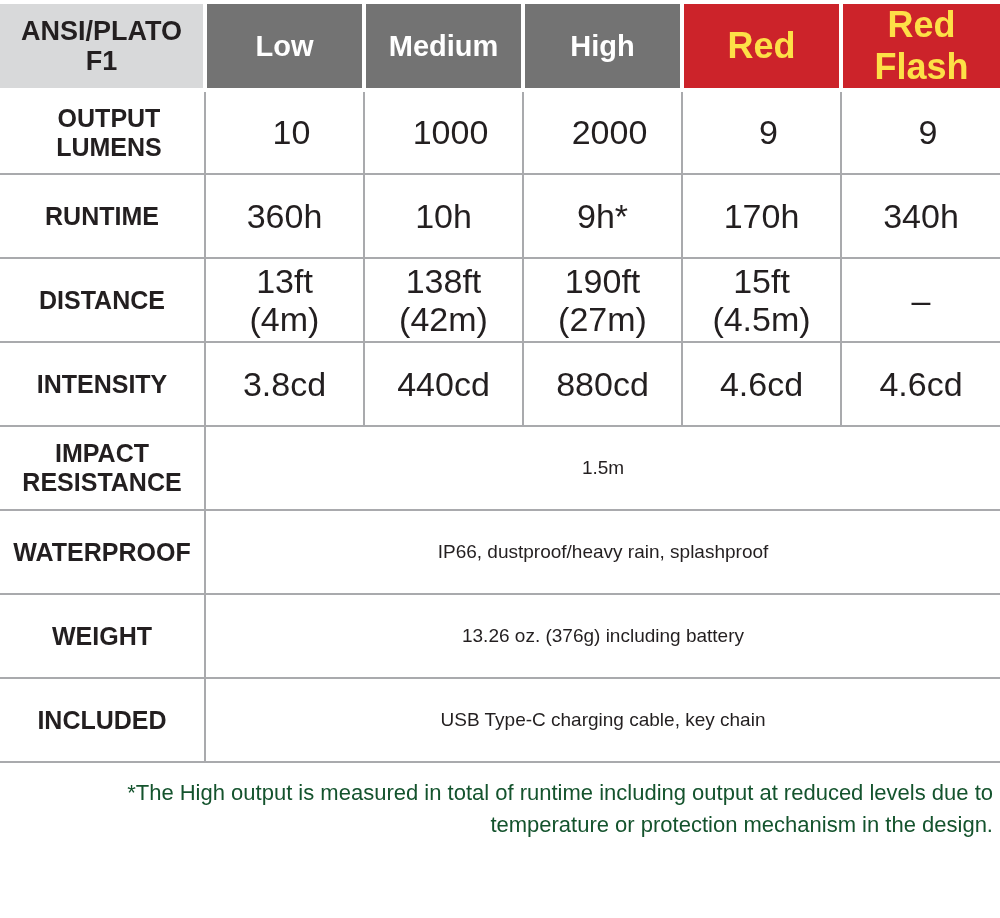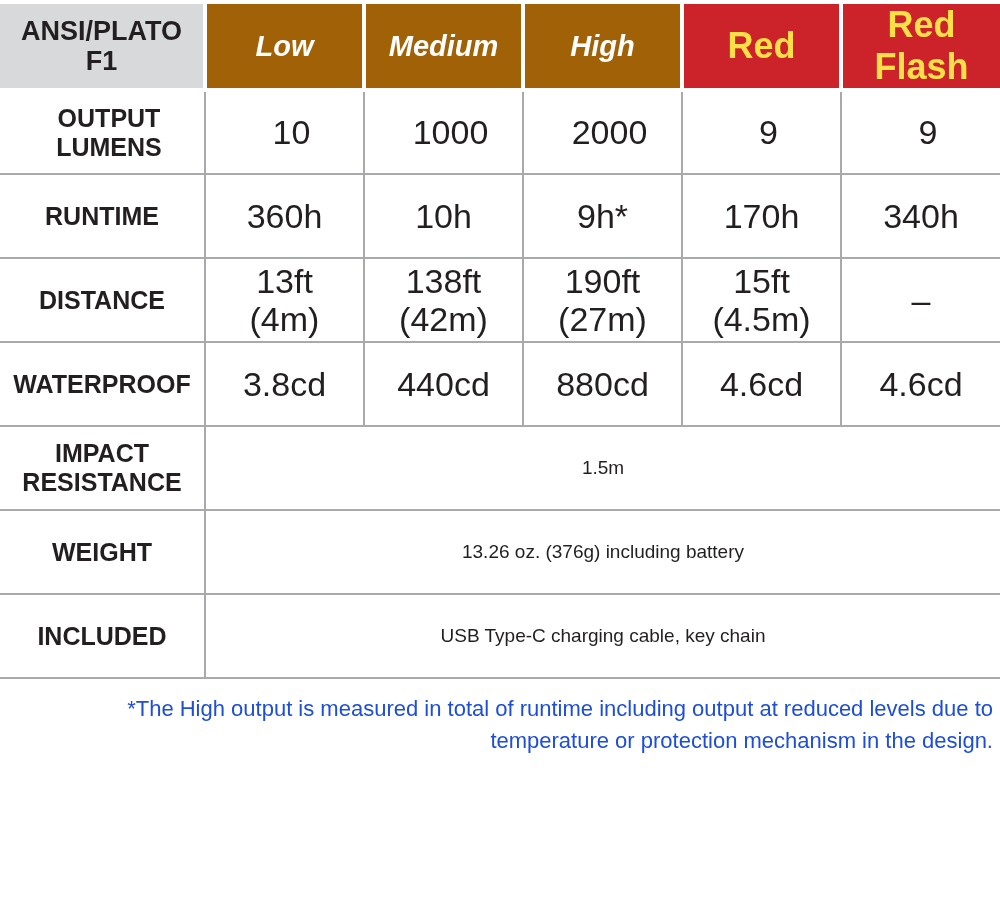--- a/index.html
+++ b/index.html
@@ -42,21 +42,21 @@
   thead th:first-child { border-left: 0; }
   thead th:last-child  { border-right: 0; }
   thead tr { border-top: 0; }
   .hdr-label {
     background: #d8d9da;
     color: #231f20;
     font-size: 27px;
     line-height: 1.12;
     white-space: pre-line;
   }
-  .hdr-dark { background: #a16207; color: #ffffff; font-size: 29px; font-style: italic; }
+  .hdr-dark { background: #737373; color: #ffffff; font-size: 29px; }
   .hdr-red  { background: #cc232a; color: #fde047; font-size: 36px; }
 
   
   tbody td { border: 2px solid #a9aaad; }
   tbody td:first-child { border-left: 0; }
   tbody td:last-child  { border-right: 0; }
   tbody tr:first-child td { border-top: 0; padding-left: 16px; }
 
   td.row-label {
     font-weight: bold;
@@ -73,21 +73,21 @@
     font-size: 19px;
   }
 
   .footnote {
     width: 993px;
     margin: 14px 0 0 0;
     text-align: right;
     font-size: 22px;
     line-height: 1.45;
     white-space: pre-line;
-    color: #1d4ed8;
+    color: #14532d;
   }
 </style>
 </head>
 <body>
 
 <div class="page">
 
   <table class="spec-table">
     <colgroup>
       <col class="c-label">
@@ -137,34 +137,38 @@
         <td class="value">138ft
 (42m)</td>
         <td class="value">190ft
 (27m)</td>
         <td class="value">15ft
 (4.5m)</td>
         <td class="value">–</td>
       </tr>
 
       <tr>
-        <td class="row-label">WATERPROOF</td>
+        <td class="row-label">INTENSITY</td>
         <td class="value">3.8cd</td>
         <td class="value">440cd</td>
         <td class="value">880cd</td>
         <td class="value">4.6cd</td>
         <td class="value">4.6cd</td>
       </tr>
 
       <tr>
         <td class="row-label">IMPACT
 RESISTANCE</td>
         <td class="value span-value" colspan="5">1.5m</td>
       </tr>
 
+      <tr>
+        <td class="row-label">WATERPROOF</td>
+        <td class="value span-value" colspan="5">IP66, dustproof/heavy rain, splashproof</td>
+      </tr>
 
 
       <tr>
         <td class="row-label">WEIGHT</td>
         <td class="value span-value" colspan="5">13.26 oz. (376g) including battery</td>
       </tr>
 
       <tr>
         <td class="row-label">INCLUDED</td>
         <td class="value span-value" colspan="5">USB Type-C charging cable, key chain</td>

